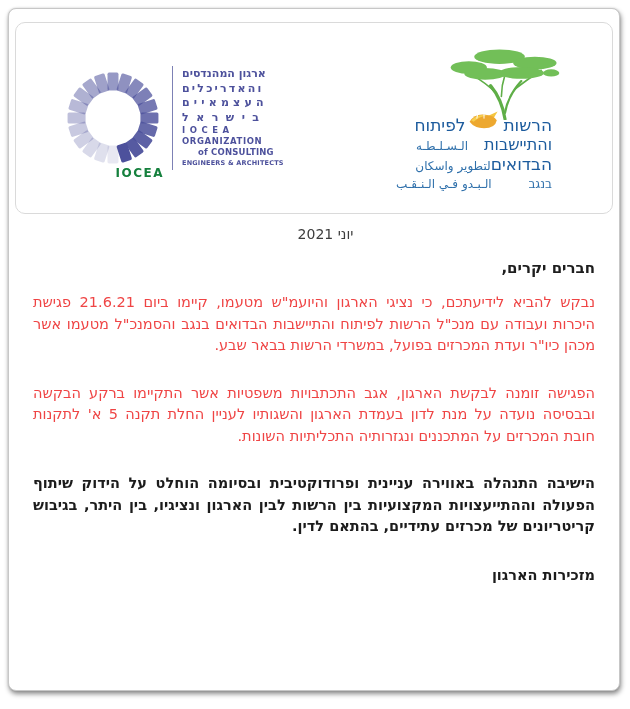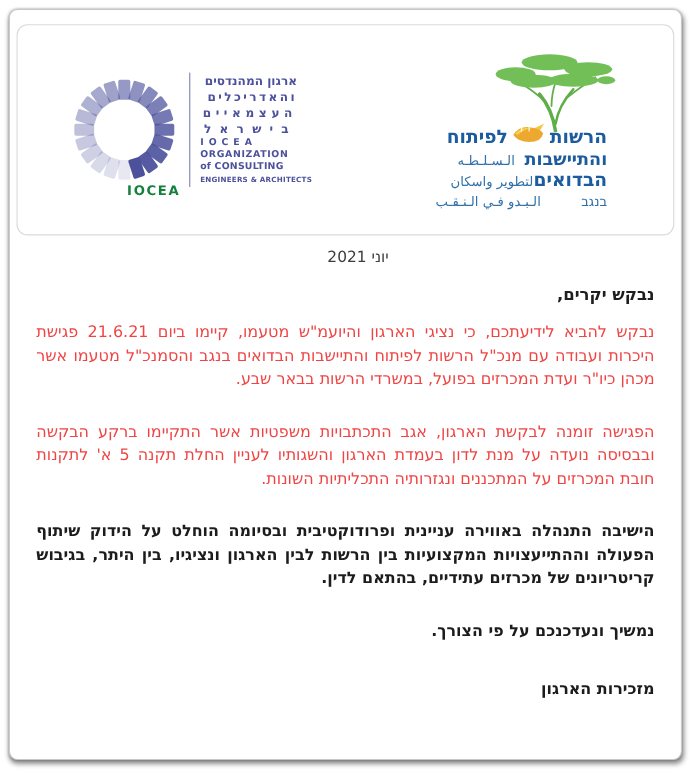--- a/index.html
+++ b/index.html
@@ -25,40 +25,40 @@
   .ring-wrap svg{display:block;}
   .iocea-acronym{
     position:absolute;right:-4px;bottom:-15px;
     color:#15803d;font-weight:bold;font-size:12px;letter-spacing:1.5px;
   }
   .iocea-divider{
     width:0;border-left:1px solid #7d81b5;height:104px;
     margin:0 9px 0 12px;
   }
   .iocea-text{width:88px;text-align:left;}
-  .io-he{font-weight:bold;color:#4d519c;font-size:11px;line-height:14.5px;white-space:nowrap;text-align:right;}
+  .io-he{font-weight:bold;color:#4d519c;font-size:11px;line-height:14.5px;white-space:nowrap;}
   .io-en{font-weight:bold;color:#4d519c;font-size:8.5px;line-height:11px;white-space:nowrap;}
   .ls-a{letter-spacing:0;}
   .ls-b{letter-spacing:2.2px;}
   .ls-c{letter-spacing:4.2px;}
   .ls-d{letter-spacing:7.5px;}
   .ls-e{letter-spacing:4.5px;}
   .ls-f{letter-spacing:0.6px;}
-  .ls-g{letter-spacing:0.2px;}
+  .ls-g{letter-spacing:0.2px;margin-left:16px;}
   .ls-h{font-size:6.5px;letter-spacing:0.2px;}
   
   .authority{
     width:160px;direction:rtl;display:flex;flex-direction:column;
     align-items:flex-start; 
   }
   .tree{align-self:flex-start;margin-left:auto;margin-right:-14px;display:block;}
   .auth-line1{
     display:flex;direction:rtl;align-items:center;gap:3px;margin-top:-4px;
   }
-  .auth-he-big{font-weight:bold;color:#1c5b9d;font-size:17px;line-height:19px;white-space:nowrap;}
+  .auth-he-big{font-weight:normal;color:#1c5b9d;font-size:17px;line-height:19px;white-space:nowrap;}
   .auth-he-big.sm{font-size:16px;}
   .auth-ar{color:#2f70ab;font-size:12px;line-height:18px;white-space:nowrap;}
   .auth-row{display:flex;direction:rtl;justify-content:space-between;align-items:baseline;width:136px;}
   .auth-row.line4{width:156px;}
   .hand{display:block;margin-top:-8px;}
   
   .letter{direction:rtl;padding:12px 24px 0 24px;color:#3d3d3d;}
   .date{direction:rtl;text-align:center;padding-left:23px;font-size:14px;color:#3d3d3d;margin-bottom:17px;}
   .greeting{font-weight:bold;font-size:15px;color:#1e1e1e;text-align:right;margin-bottom:15px;}
   .para{
@@ -154,20 +154,19 @@
       </div>
       <div class="auth-row line4">
         <span class="auth-ar">בנגב</span>
         <span class="auth-ar">الـبـدو فـي الـنـقـب</span>
       </div>
     </div>
   </div>
 
   <div class="letter">
     <div class="date">יוני 2021</div>
-    <div class="greeting">נבקש יקרים,</div>
+    <div class="greeting">חברים יקרים,</div>
     <p class="para">נבקש להביא לידיעתכם, כי נציגי הארגון והיועמ"ש מטעמו, קיימו ביום 21.6.21 פגישת היכרות ועבודה עם מנכ"ל הרשות לפיתוח והתיישבות הבדואים בנגב והסמנכ"ל מטעמו אשר מכהן כיו"ר ועדת המכרזים בפועל, במשרדי הרשות בבאר שבע.</p>
     <p class="para">הפגישה זומנה לבקשת הארגון, אגב התכתבויות משפטיות אשר התקיימו ברקע הבקשה ובבסיסה נועדה על מנת לדון בעמדת הארגון והשגותיו לעניין החלת תקנה 5 א' לתקנות חובת המכרזים על המתכננים ונגזרותיה התכליתיות השונות.</p>
     <p class="para bold">הישיבה התנהלה באווירה עניינית ופרודוקטיבית ובסיומה הוחלט על הידוק שיתוף הפעולה וההתייעצויות המקצועיות בין הרשות לבין הארגון ונציגיו, בין היתר, בגיבוש קריטריונים של מכרזים עתידיים, בהתאם לדין.</p>
-    <p class="para bold followup">נמשיך ונעדכנכם על פי הצורך.</p>
     <div class="closing">מזכירות הארגון</div>
   </div>
 </div>
 
 </body></html>

